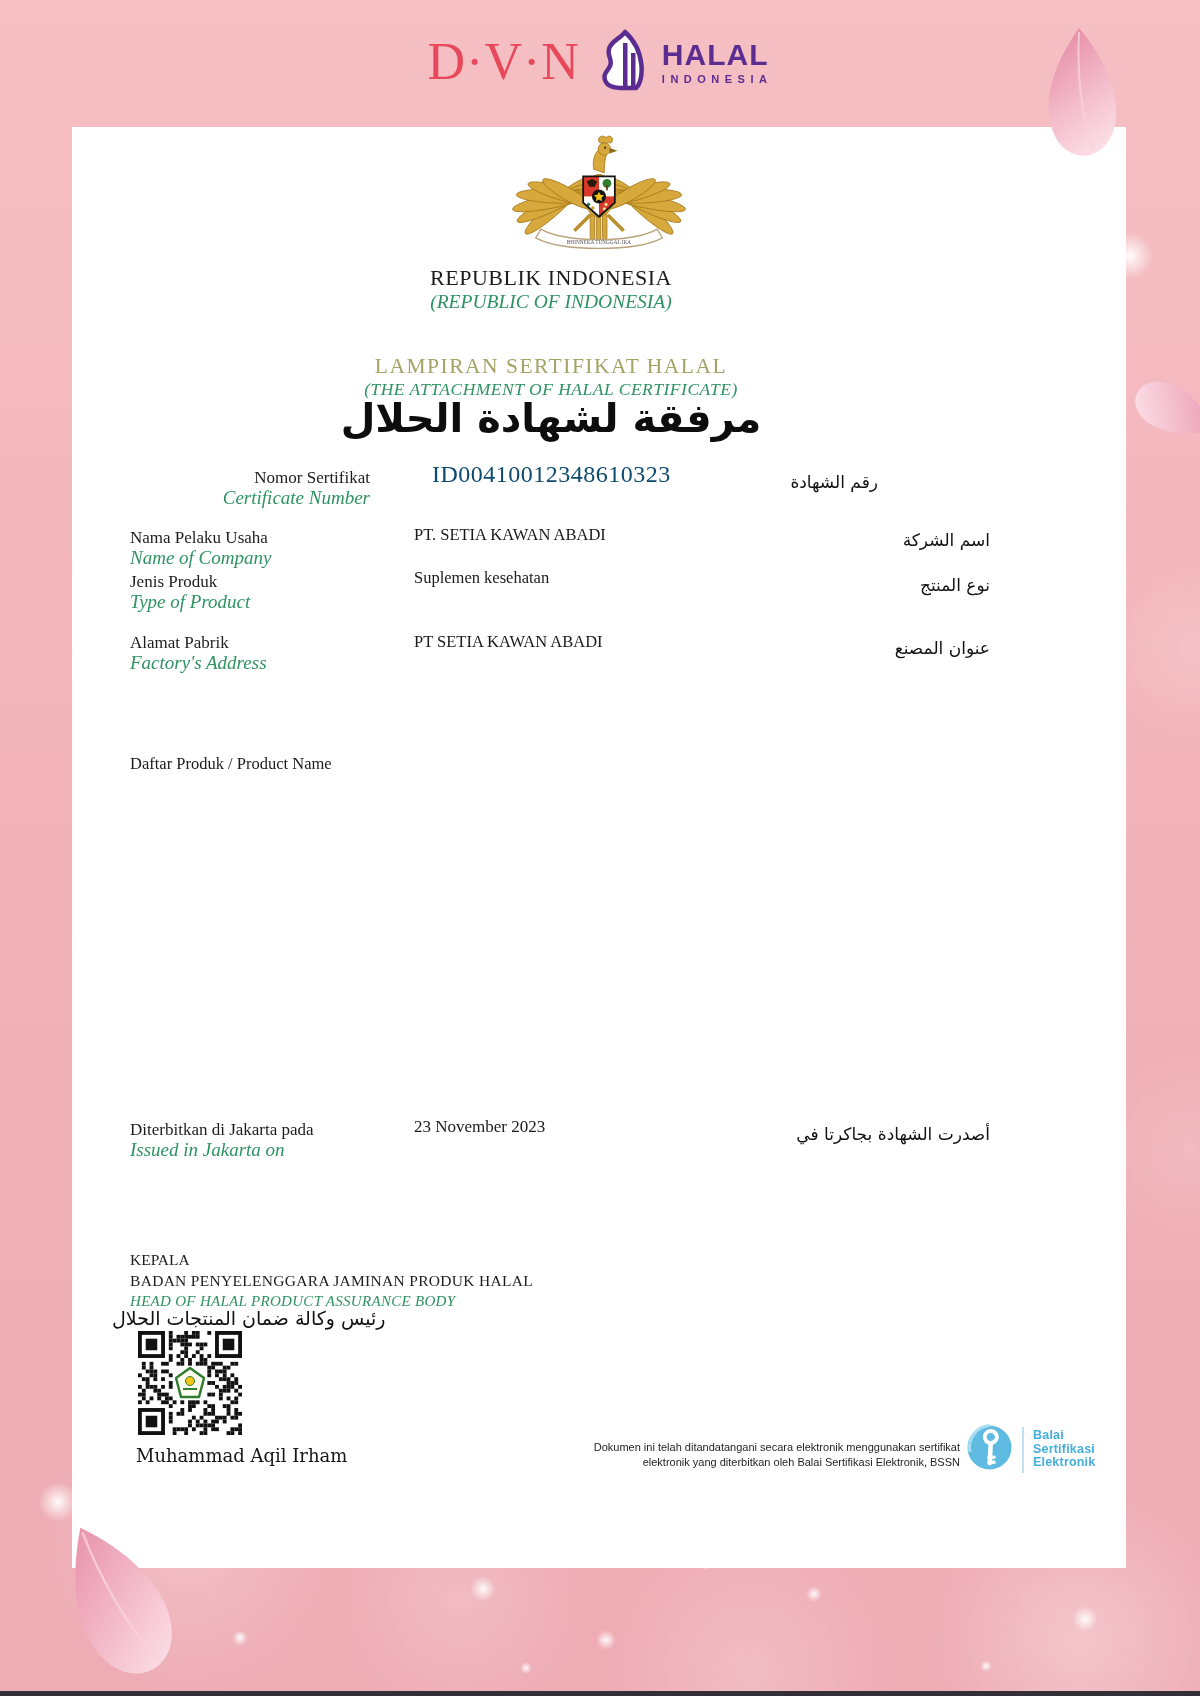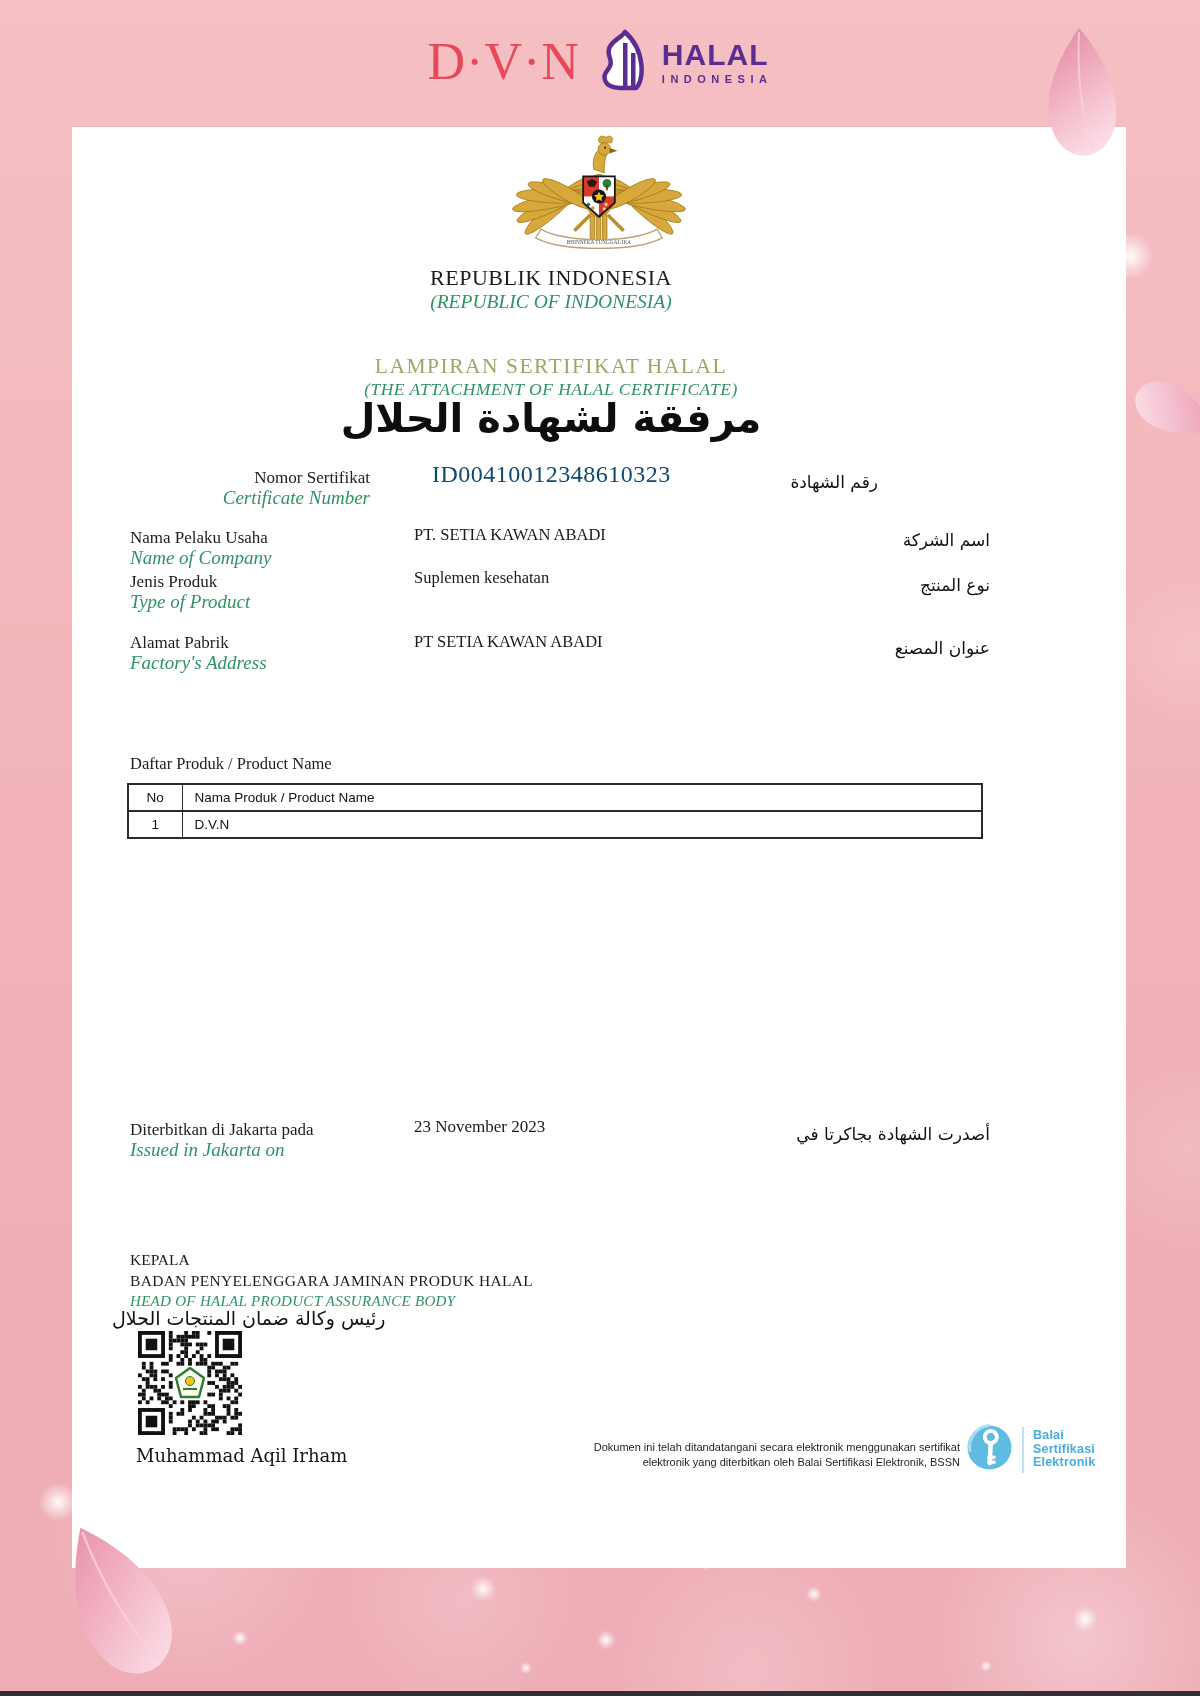--- a/index.html
+++ b/index.html
@@ -233,34 +233,20 @@
     <div class="abs f-ar f1-ar ar-lbl" dir="rtl">نوع المنتج</div>
 
     <div class="abs f-label f2-label">
       <div class="lbl-id">Alamat Pabrik</div>
       <div class="lbl-en">Factory's Address</div>
     </div>
     <div class="abs f-value f2-value">PT SETIA KAWAN ABADI</div>
     <div class="abs f-ar f2-ar ar-lbl" dir="rtl">عنوان المصنع</div>
 
     <div class="abs products-heading">Daftar Produk / Product Name</div>
-    <table class="abs products-table">
-      <thead>
-        <tr>
-          <th class="col-no">No</th>
-          <th class="col-name">Nama Produk / Product Name</th>
-        </tr>
-      </thead>
-      <tbody>
-        <tr>
-          <td class="col-no">1</td>
-          <td class="col-name">D.V.N</td>
-        </tr>
-      </tbody>
-    </table>
 
     <div class="abs issued-label">
       <div class="lbl-id">Diterbitkan di Jakarta pada</div>
       <div class="lbl-en">Issued in Jakarta on</div>
     </div>
     <div class="abs issued-value">23 November 2023</div>
     <div class="abs issued-ar ar-lbl" dir="rtl">أصدرت الشهادة بجاكرتا في</div>
 
     <div class="abs sig-line1">KEPALA</div>
     <div class="abs sig-line2">BADAN PENYELENGGARA JAMINAN PRODUK HALAL</div>

